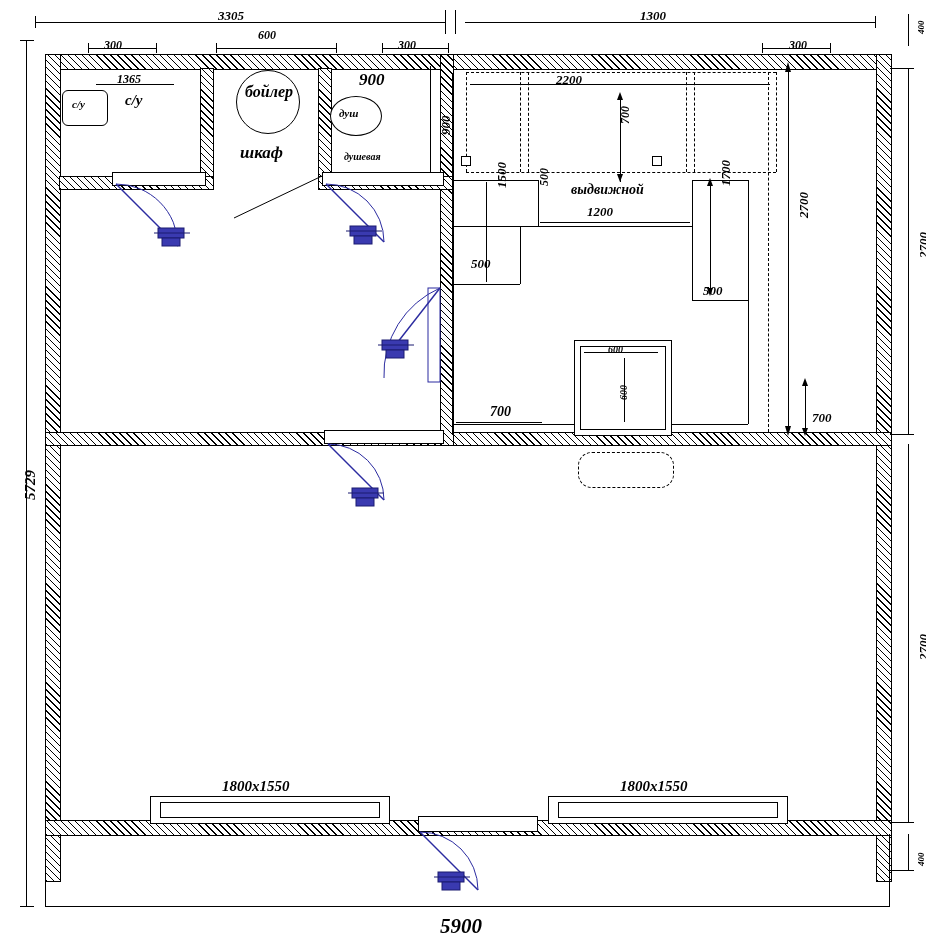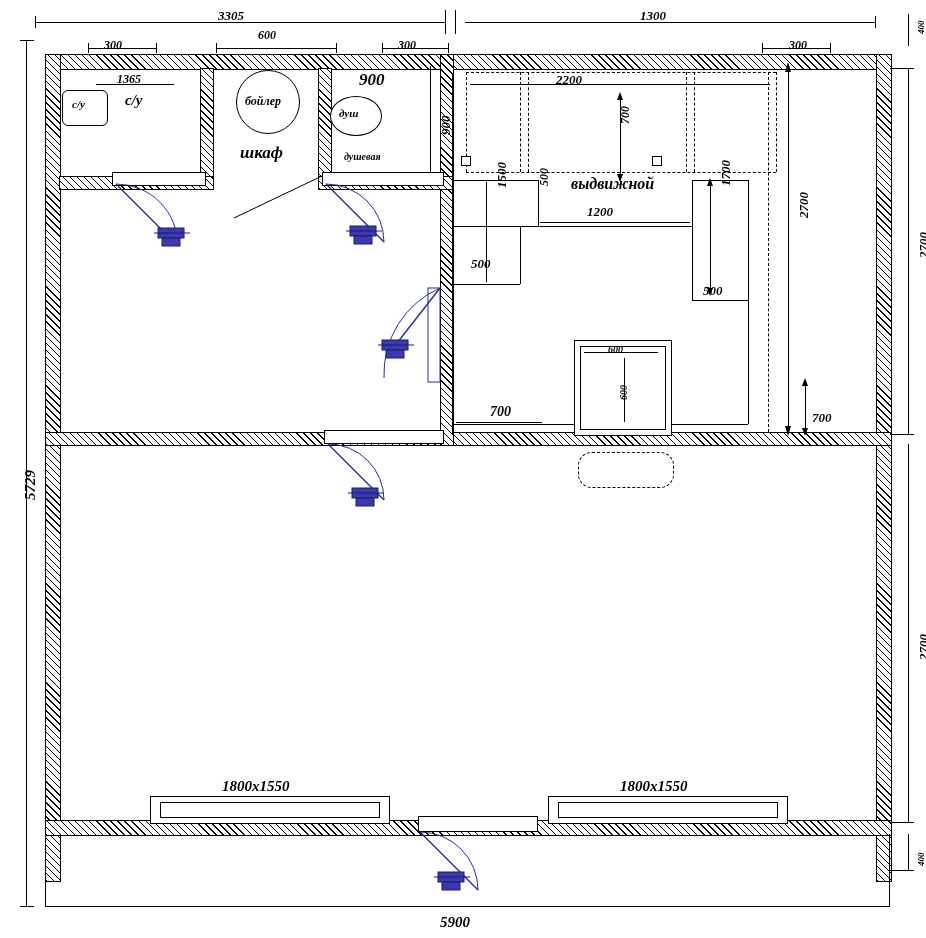--- a/index.html
+++ b/index.html
@@ -82,25 +82,25 @@
   <div class="circ" style="left:236px;top:70px;width:62px;height:62px;"></div>
 
   <div class="elps" style="left:330px;top:96px;width:50px;height:38px;"></div>
 
   <svg style="left:0;top:0;width:926px;height:938px;">
     <line x1="234" y1="218" x2="322" y2="176" stroke="#000" stroke-width="1"></line>
   </svg>
 
   <div class="lbl" style="left:72px;top:98px;font-size:11px;">с/у</div>
   <div class="lbl" style="left:125px;top:92px;font-size:15px;">с/у</div>
-  <div class="lbl" style="left:245px;top:94px;font-size:12px;">бойлер</div>
+  <div class="lbl" style="left:245px;top:83px;font-size:16px;">бойлер</div>
   <div class="lbl" style="left:240px;top:143px;font-size:17px;">шкаф</div>
   <div class="lbl" style="left:339px;top:107px;font-size:11px;">душ</div>
   <div class="lbl" style="left:344px;top:151px;font-size:10px;">душевая</div>
-  <div class="lbl" style="left:571px;top:175px;font-size:16px;">выдвижной</div>
+  <div class="lbl" style="left:571px;top:182px;font-size:14px;">выдвижной</div>
 
   <div class="dimline" style="left:96px;top:84px;width:78px;"></div>
   <div class="lbl" style="left:117px;top:72px;font-size:12px;">1365</div>
   <div class="lbl" style="left:359px;top:70px;font-size:17px;">900</div>
   <div class="lbl rot" style="left:438px;top:135px;font-size:13px;">900</div>
   <div class="dimlinev" style="left:430px;top:66px;height:110px;"></div>
 
   <div class="thin" style="left:452px;top:74px;width:1px;height:360px;"></div>
 
   <div class="dashline" style="left:466px;top:72px;width:310px;"></div>
@@ -178,21 +178,21 @@
   <div class="tick" style="left:890px;top:68px;width:24px;height:1px;"></div>
   <div class="tick" style="left:890px;top:434px;width:24px;height:1px;"></div>
   <div class="tick" style="left:890px;top:822px;width:24px;height:1px;"></div>
   <div class="tick" style="left:890px;top:870px;width:24px;height:1px;"></div>
 
   <div class="dimlinev" style="left:26px;top:40px;height:866px;"></div>
   <div class="tick" style="left:20px;top:40px;width:14px;height:1px;"></div>
   <div class="tick" style="left:20px;top:906px;width:14px;height:1px;"></div>
   <div class="lbl rot" style="left:22px;top:500px;font-size:15px;">5729</div>
 
-  <div class="lbl" style="left:440px;top:914px;font-size:15px;">5900</div>
+  <div class="lbl" style="left:440px;top:914px;font-size:21px;">5900</div>
 
   <div class="win" style="left:150px;top:796px;width:238px;height:26px;"></div>
   <div class="winin" style="left:160px;top:802px;width:218px;height:14px;"></div>
   <div class="lbl" style="left:222px;top:778px;font-size:15px;">1800x1550</div>
 
   <div class="win" style="left:548px;top:796px;width:238px;height:26px;"></div>
   <div class="winin" style="left:558px;top:802px;width:218px;height:14px;"></div>
   <div class="lbl" style="left:620px;top:778px;font-size:15px;">1800x1550</div>
 
   <div class="win" style="left:112px;top:172px;width:92px;height:12px;"></div>

